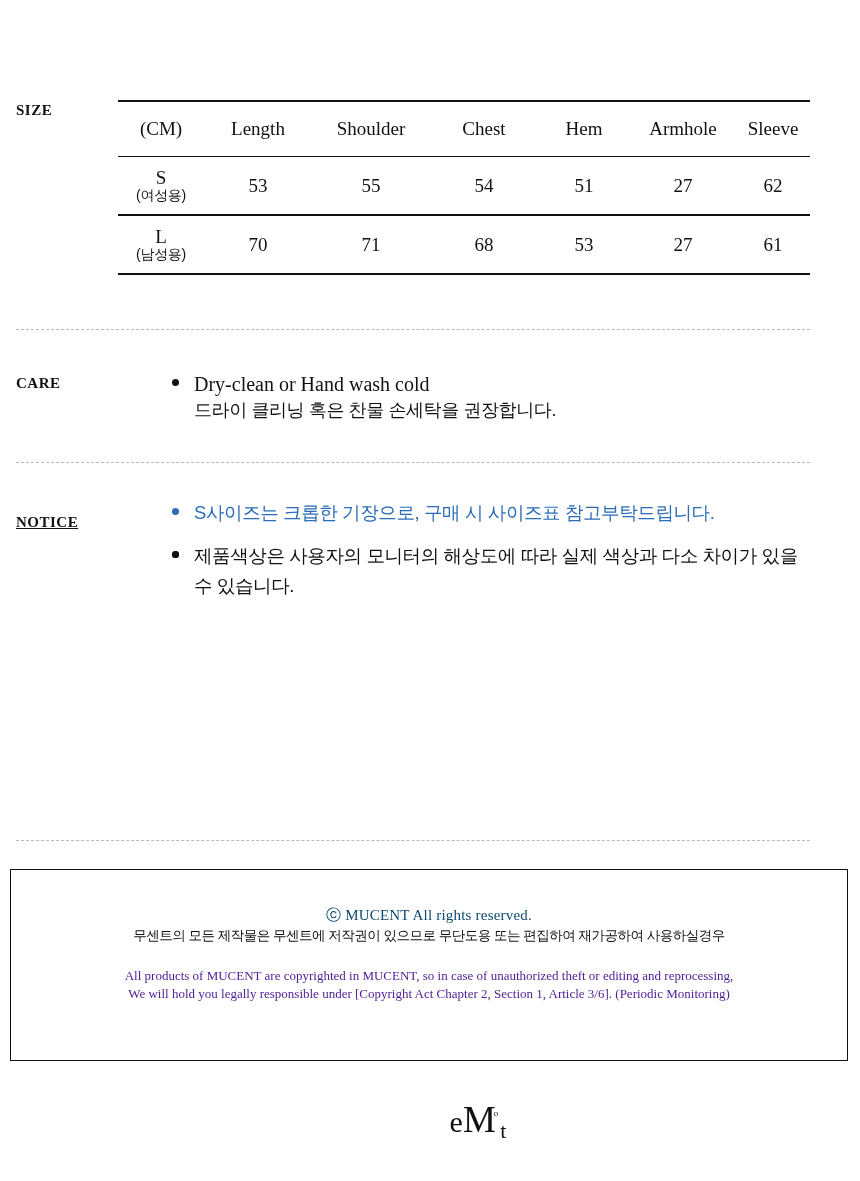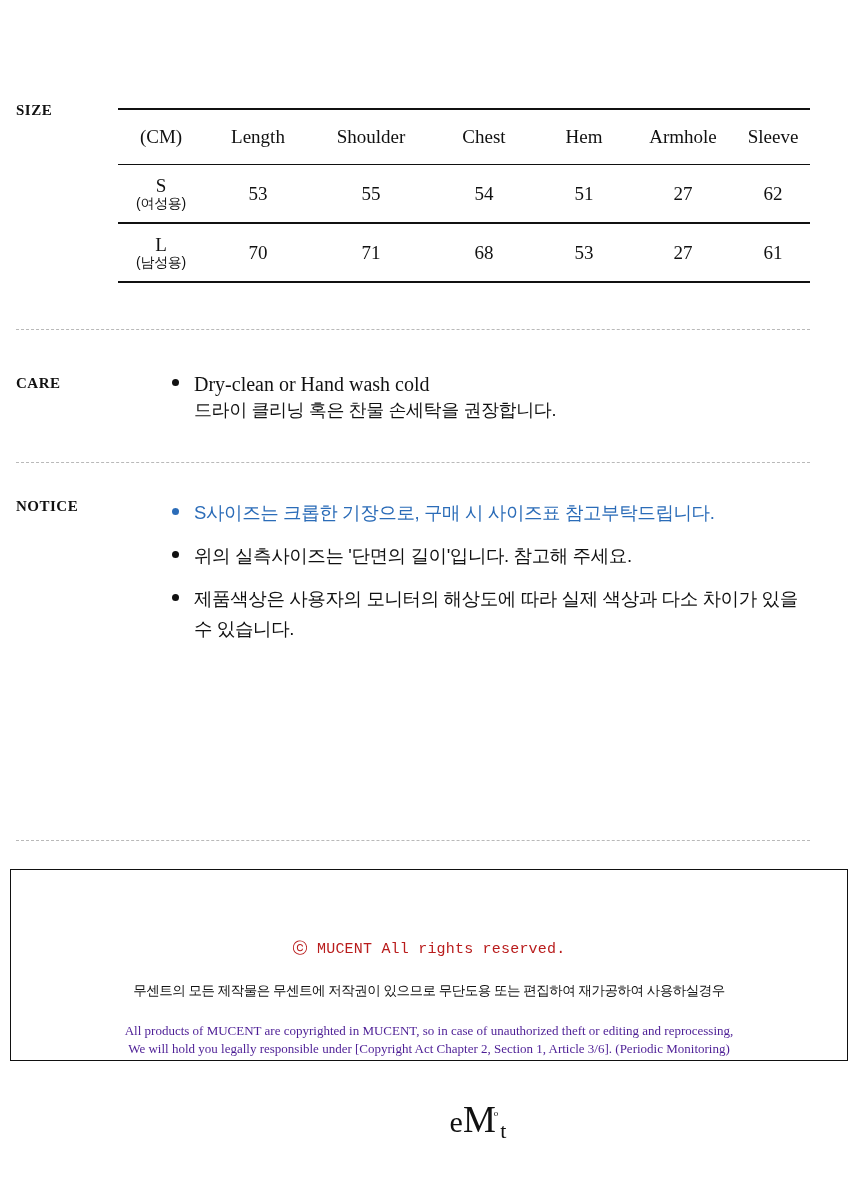--- a/index.html
+++ b/index.html
@@ -37,21 +37,21 @@
     color: #111;
   }
   .size-label {
     position: absolute;
     left: 16px;
     top: 6px;
   }
   .size-table-wrap {
     position: absolute;
     left: 118px;
-    top: 12px;
+    top: 4px;
     width: 692px;
   }
   table.size-table {
     border-collapse: collapse;
     width: 692px;
     table-layout: fixed;
   }
   table.size-table th,
   table.size-table td {
     text-align: center;
@@ -163,21 +163,22 @@
   
   .notice-section {
     position: absolute;
     left: 0;
     top: 498px;
     width: 860px;
   }
   .notice-label {
     position: absolute;
     left: 16px;
-    top: 0;
+    top: 16px;
+    text-decoration: underline;
   }
   .notice-list {
     position: absolute;
     left: 160px;
     top: 0;
     width: 660px;
     margin: 0;
     padding: 0;
     list-style: none;
   }
@@ -208,28 +209,26 @@
     height: 192px;
     border: 1px solid #111;
     box-sizing: border-box;
     background: #fff;
   }
   .copy-inner {
     text-align: center;
     padding-top: 36px;
   }
   .copy-title {
-    font-family: Liberation Mono, monospace;
+    font-family: Liberation Serif, serif;
     font-size: 15px;
-    color: #b91c1c;
+    color: #0c4a6e;
     letter-spacing: 0.2px;
-    margin-top: 33px;
   }
   .copy-kr {
-    margin-top: 22px;
     font-family: "Liberation Sans", sans-serif;
     font-size: 13.5px;
     line-height: 1.6;
     letter-spacing: -0.5px;
     color: #111;
   }
   .copy-en {
     margin-top: 20px;
     font-family: "Liberation Serif", serif;
     font-size: 13px;
@@ -347,21 +346,20 @@
 
   <div class="notice-section">
     <div class="section-label notice-label">NOTICE</div>
     <ul class="notice-list">
       <li class="hl">
         <span class="bullet"></span>
         <span>S사이즈는 크롭한 기장으로, 구매 시 사이즈표 참고부탁드립니다.</span>
       </li>
       <li>
         <span class="bullet"></span>
-        <span>위의 실측사이즈는 '단면의 길이'입니다. 참고해 주세요.</span>
       </li>
       <li>
         <span class="bullet"></span>
         <span>제품색상은 사용자의 모니터의 해상도에 따라 실제 색상과 다소 차이가 있을 수 있습니다.</span>
       </li>
     </ul>
   </div>
 
   <div class="dash" id="dash3"></div>
 

